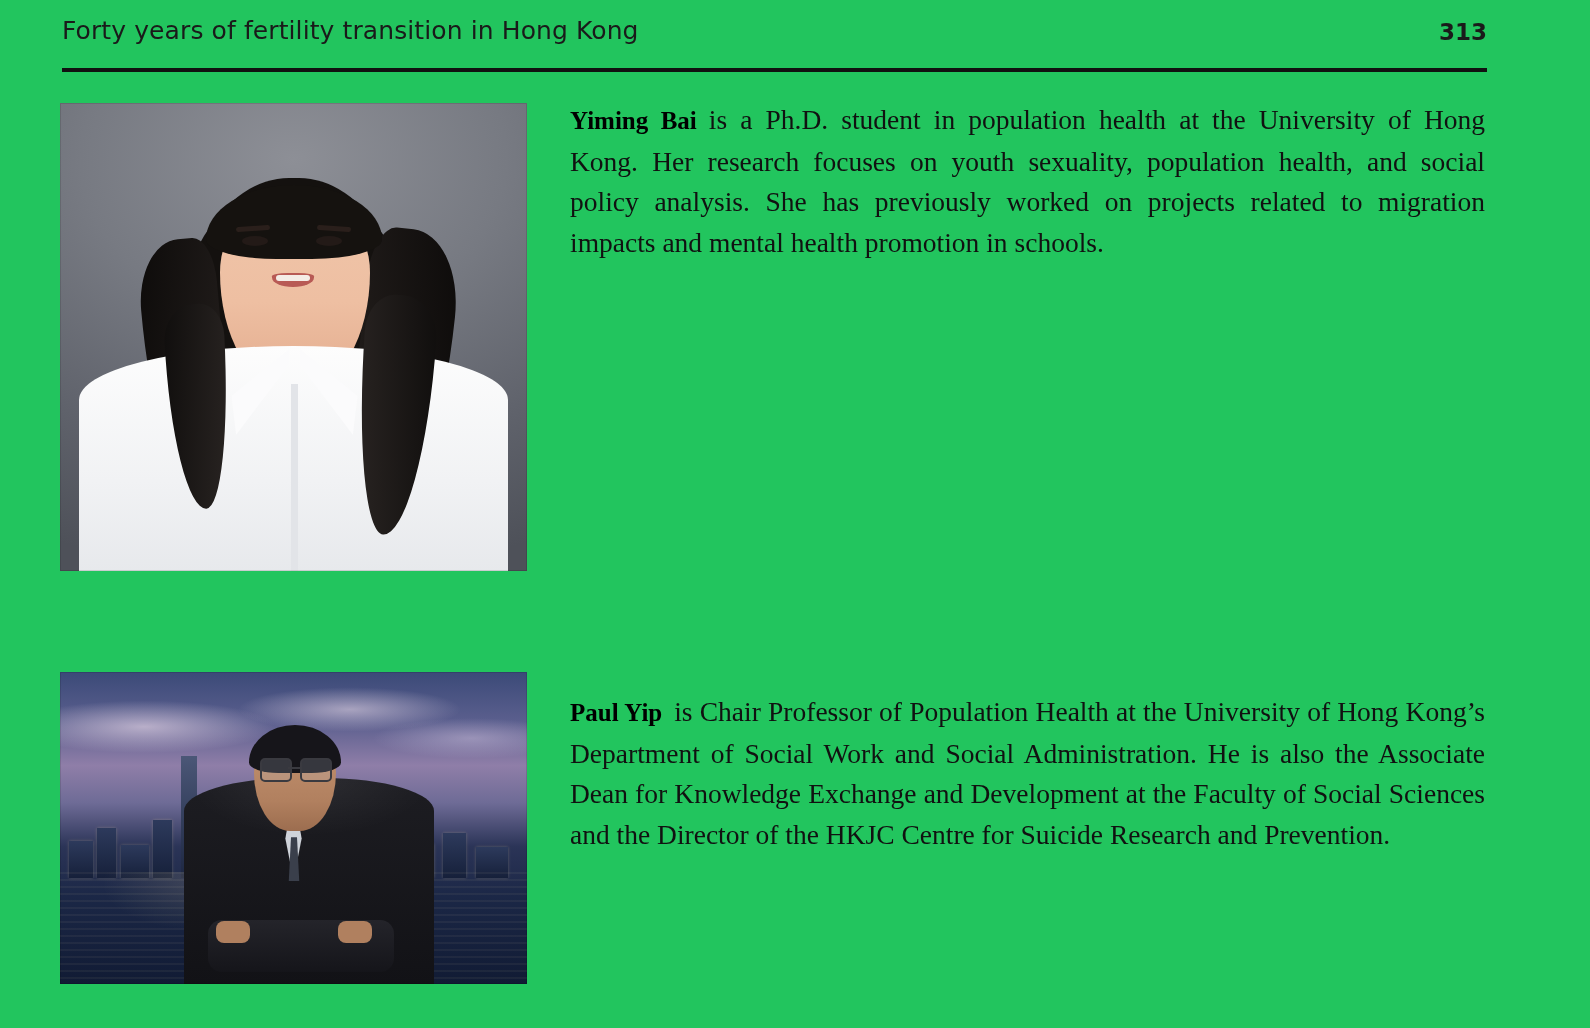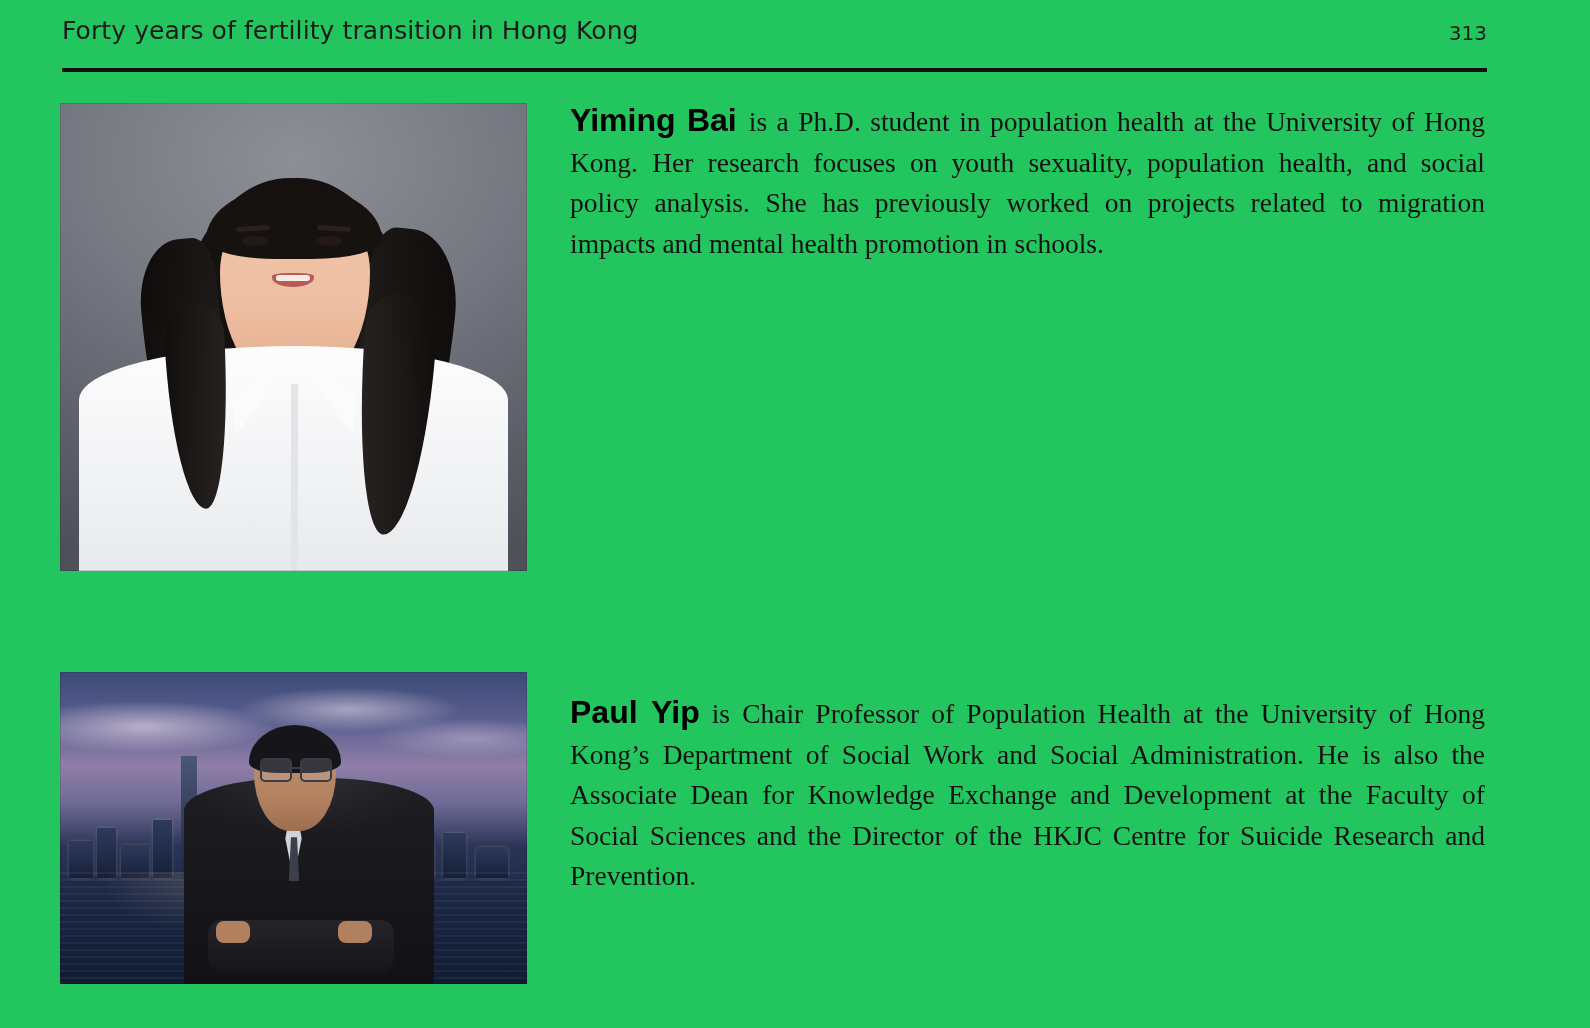--- a/index.html
+++ b/index.html
@@ -29,23 +29,23 @@
   }
   .running-head-title {
     font-family: "DejaVu Sans", sans-serif;
     font-size: 25px;
     color: #1a1a1a;
     letter-spacing: 0.1px;
     white-space: nowrap;
   }
   .running-head-page {
     font-family: "DejaVu Sans", sans-serif;
-    font-size: 20px;
+    font-size: 23px;
     color: #1a1a1a;
-    font-weight: 400;
+    font-weight: 700;
   }
   .head-rule {
     position: absolute;
     left: 62px;
     top: 68px;
     width: 1425px;
     height: 4px;
     background: #111111;
   }
 
@@ -62,23 +62,23 @@
     position: absolute;
     font-family: "Liberation Serif", serif;
     font-size: 27.5px;
     line-height: 40.5px;
     color: #111111;
     text-align: justify;
     text-justify: inter-word;
     hyphens: manual;
   }
   .bio-name {
-    font-family: Liberation Sans, sans-serif;
+    font-family: Liberation Serif, serif;
     font-weight: bold;
-    font-size: 32px;
+    font-size: 25px;
     color: #000000;
   }
   .bio-name-gap { display: inline-block; width: 12px; }
 
   
   #bio-1 { left: 0; top: 0; }
   #bio-1 .bio-photo { left: 60px; top: 103px; width: 467px; height: 468px; }
   #bio-1 .bio-text  { left: 570px; top: 100px; width: 915px; }
 
   

